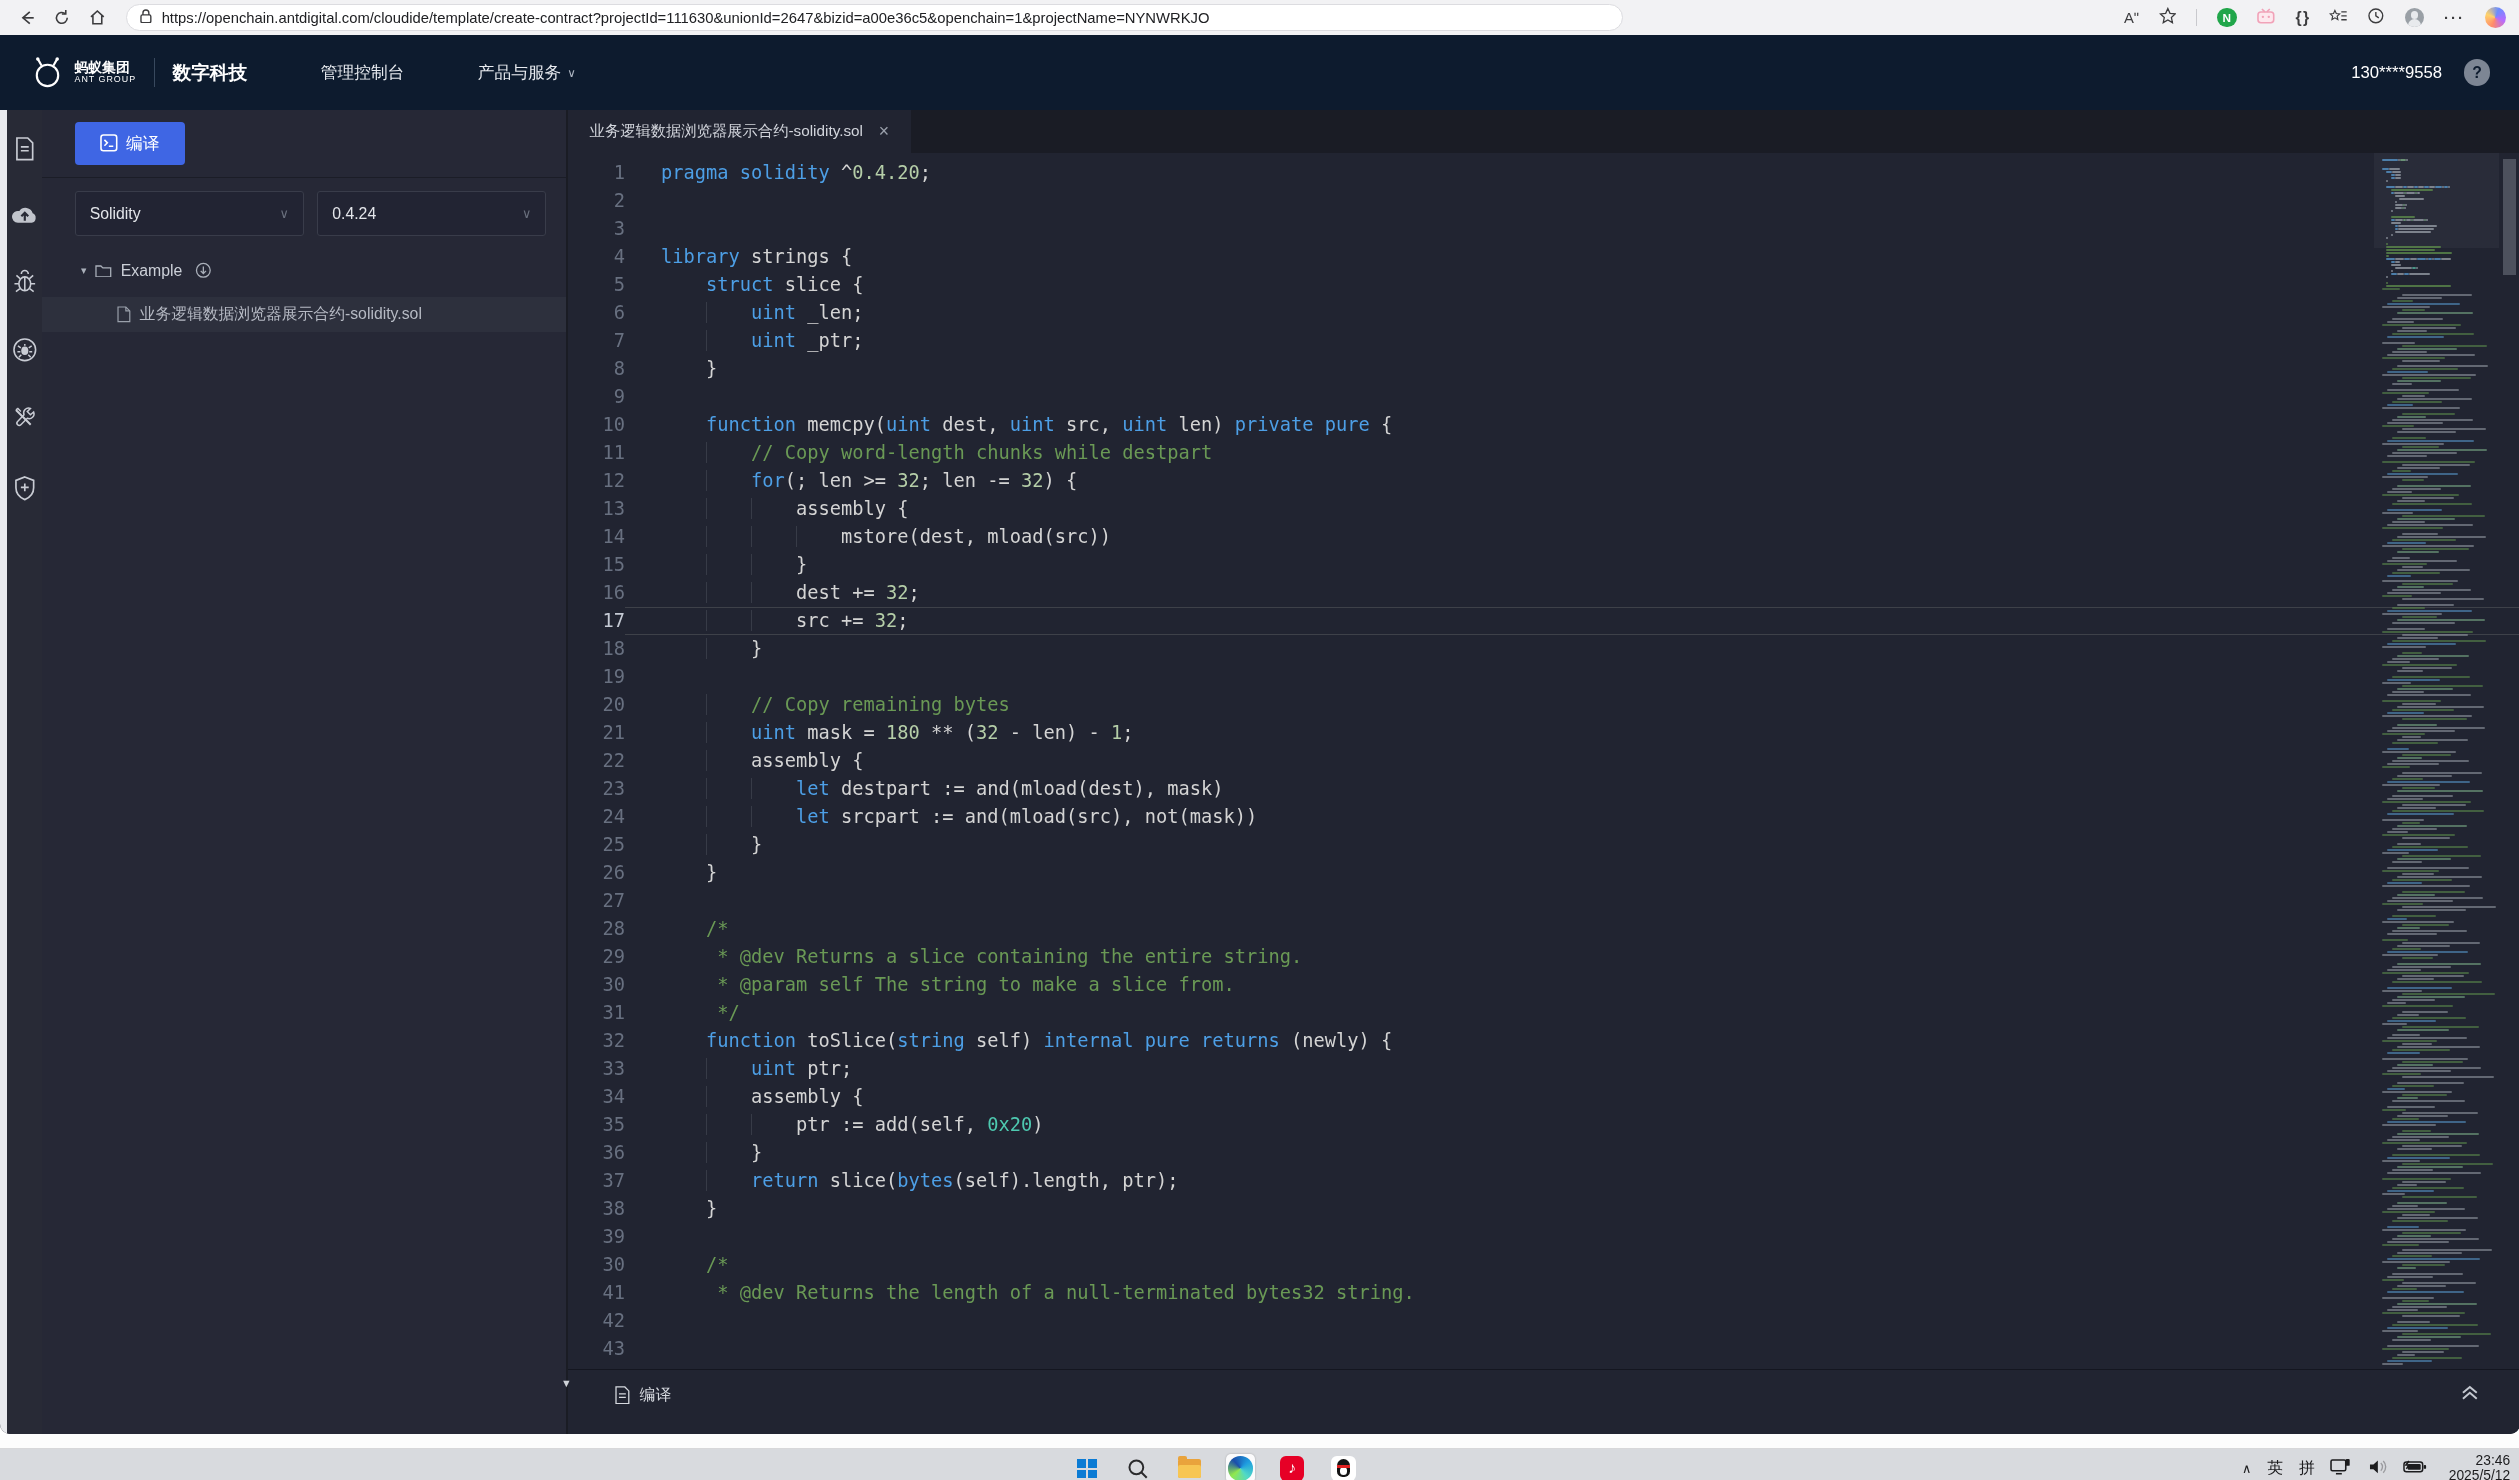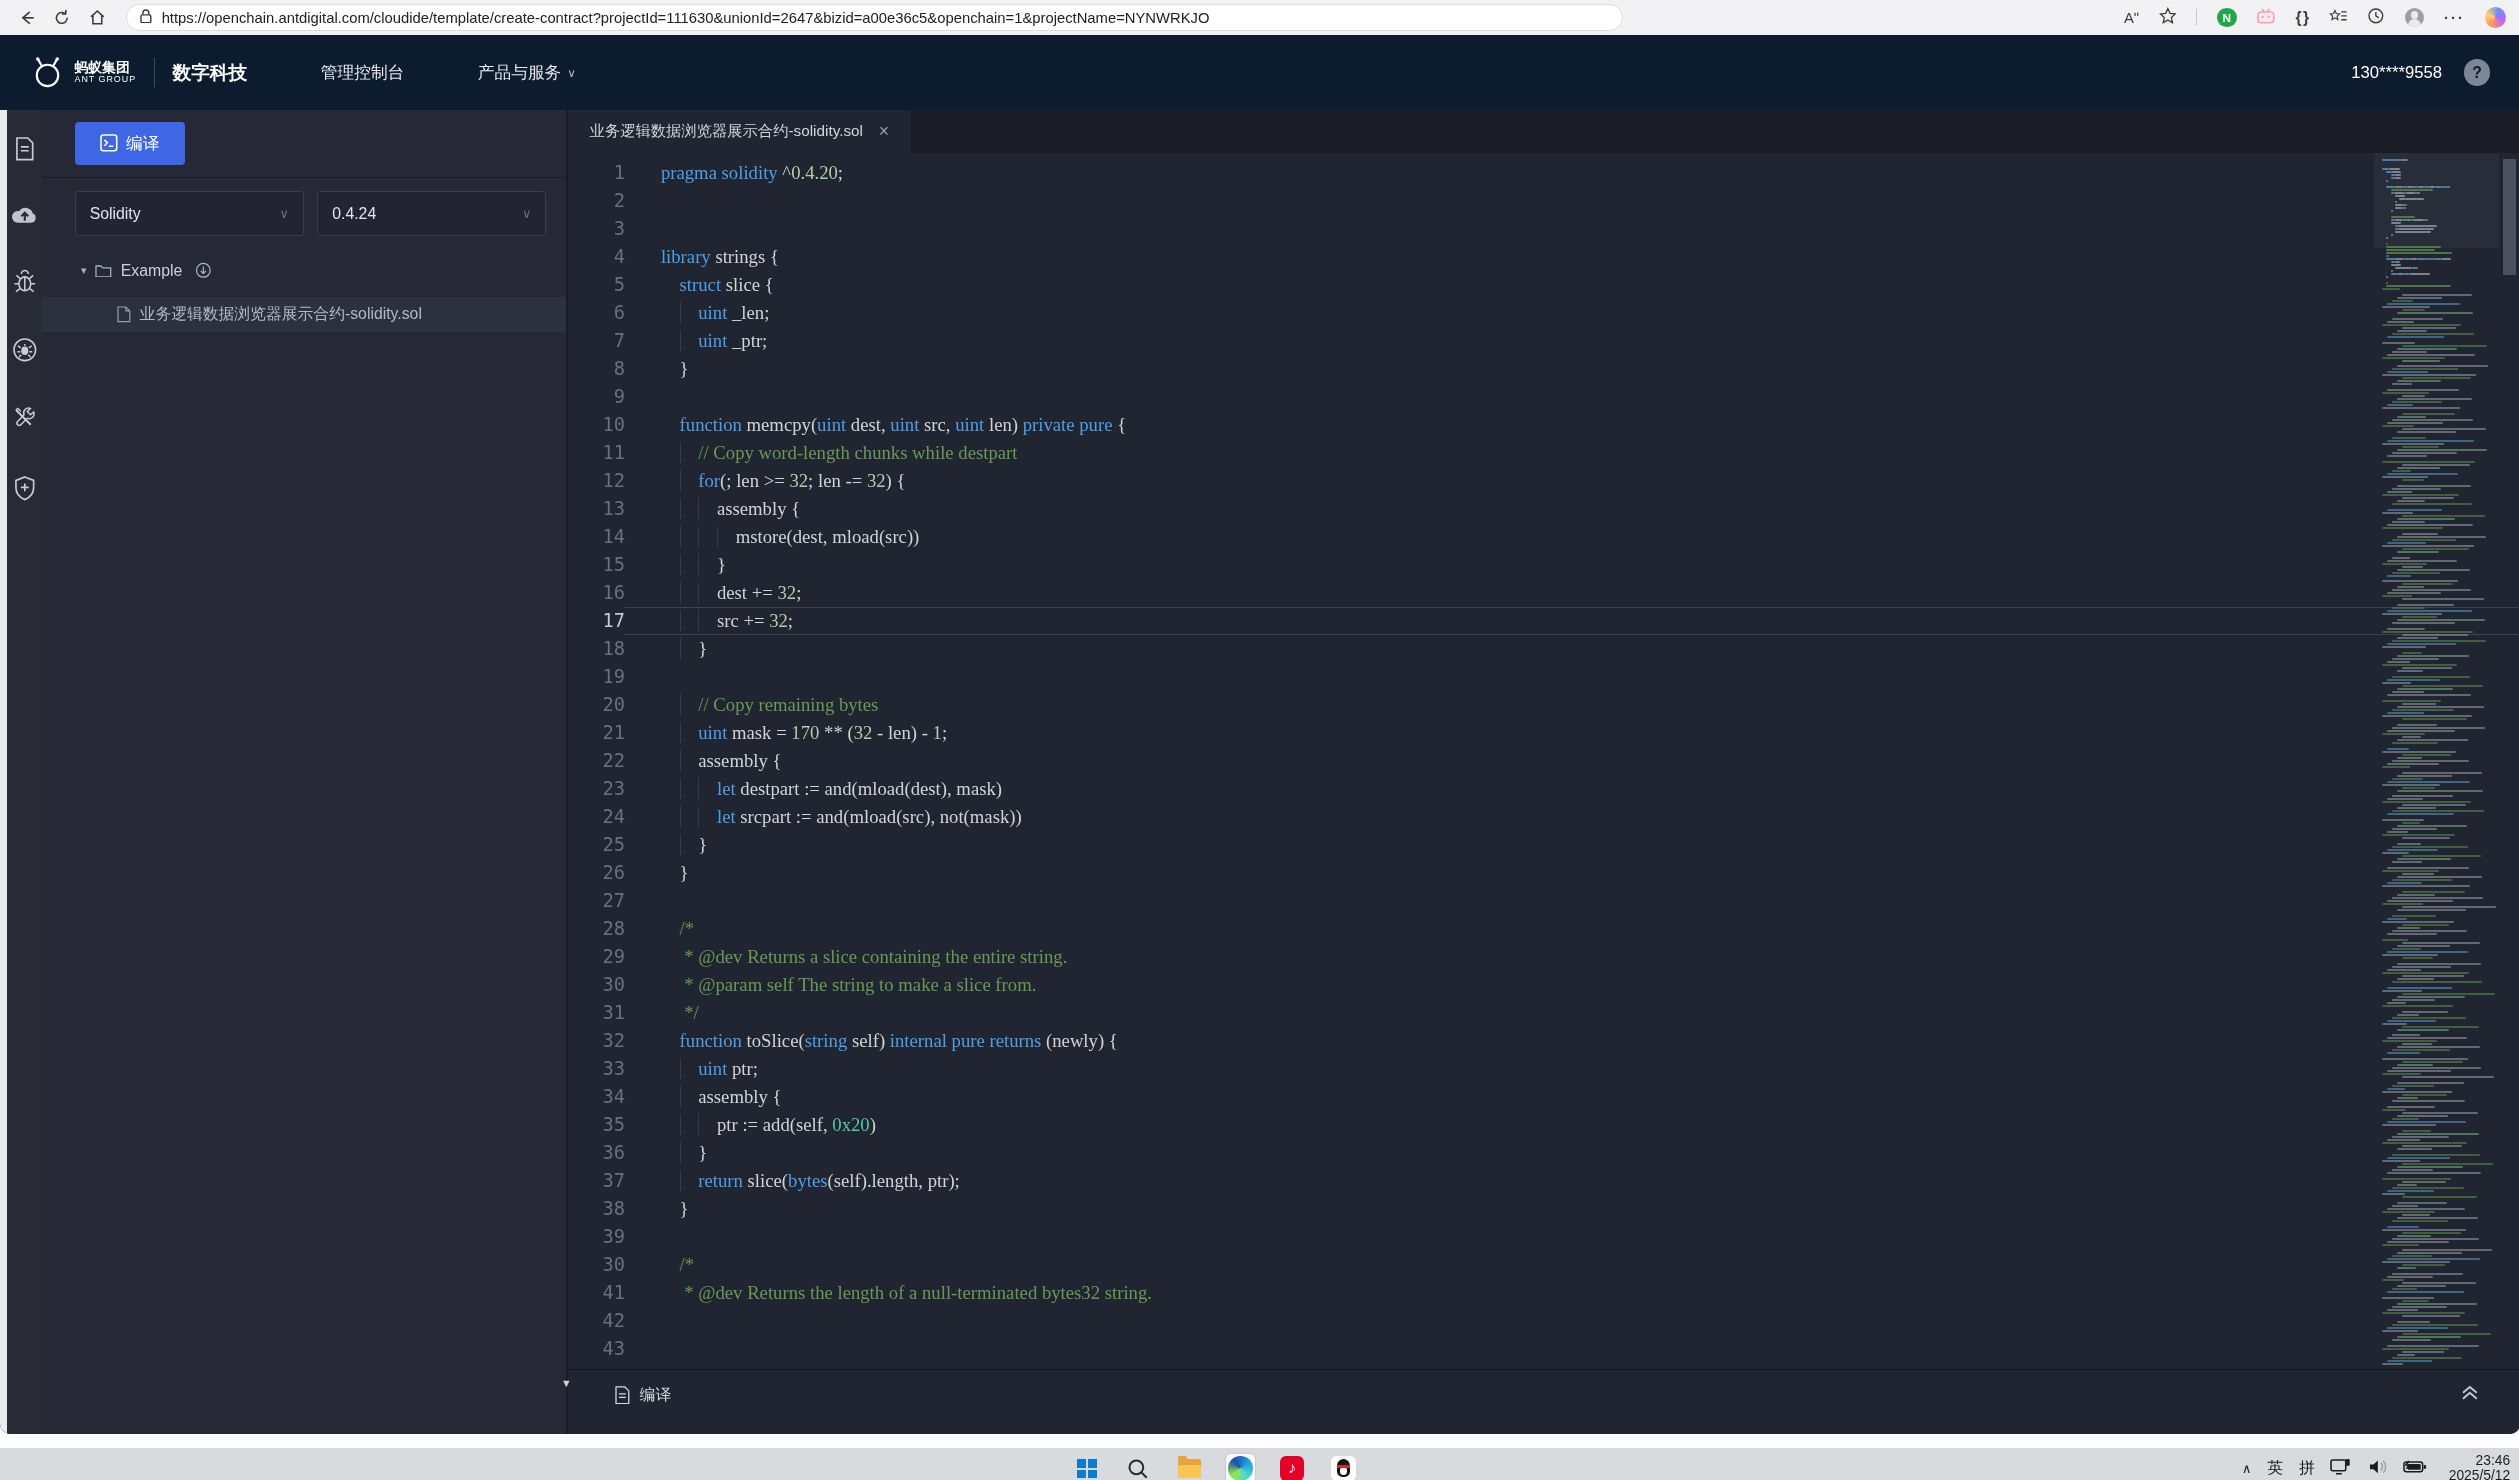--- a/index.html
+++ b/index.html
@@ -70,21 +70,21 @@
   .tabbar { height:43px; background:#1a1c25; display:flex; align-items:stretch; }
   .tab { padding:0 21.7px; background:#212431; display:flex; align-items:center; gap:15.8px;
     font-size:15.3px; color:#d2d5dc; cursor:pointer; }
   .tab-close { color:#9aa0ab; font-size:17.7px; cursor:pointer; }
 
   .editor { flex:1; position:relative; display:flex; overflow:hidden; background:#212431; padding-top:5.9px; }
   .gutter { width:57px; text-align:right; font-family:"DejaVu Sans Mono",monospace; font-size:18.7px; color:#687080; flex:none; }
   .ln { height:28px; line-height:28px; }
   .ln-active { color:#c5cad4; }
   .code { flex:1; font-family:"DejaVu Sans Mono",monospace; font-size:18.7px; color:#d4d4d4; min-width:0; }
-  .code-row { height:28px; line-height:28px; white-space:pre; padding-left:36px;font-family:Liberation Serif, serif; }
+  .code-row { height:28px; line-height:28px; white-space:pre; padding-left:36px; }
   .row-active { box-shadow: inset 0 1px 0 #3e4149, inset 0 -1px 0 #3e4149; }
   .ind { box-shadow: inset 1px 0 0 #373b47; }
   .tk-k { color:#4d9fe6; }
   .tk-n { color:#b5cea8; }
   .tk-c { color:#6a9955; }
   .tk-h { color:#4ec9b0; }
   .tk-p { color:#d4d4d4; }
 
   .minimap { position:absolute; right:20.7px; top:0; width:125px; bottom:0; padding:5.9px 0 0 7.9px; overflow:hidden; }
   .mm-row { height:2px; margin-bottom:1px; display:flex; }
@@ -373,21 +373,21 @@
           <div class="code-row"><span>    </span><span class="ind">    </span><span class="tk-c">// Copy word-length chunks while destpart</span></div>
           <div class="code-row"><span>    </span><span class="ind">    </span><span class="tk-k">for</span><span class="tk-p">(; len &gt;= </span><span class="tk-n">32</span><span class="tk-p">; len -= </span><span class="tk-n">32</span><span class="tk-p">) {</span></div>
           <div class="code-row"><span>    </span><span class="ind">    </span><span class="ind">    </span><span class="tk-p">assembly {</span></div>
           <div class="code-row"><span>    </span><span class="ind">    </span><span class="ind">    </span><span class="ind">    </span><span class="tk-p">mstore(dest, mload(src))</span></div>
           <div class="code-row"><span>    </span><span class="ind">    </span><span class="ind">    </span><span class="tk-p">}</span></div>
           <div class="code-row"><span>    </span><span class="ind">    </span><span class="ind">    </span><span class="tk-p">dest += </span><span class="tk-n">32</span><span class="tk-p">;</span></div>
           <div class="code-row row-active"><span>    </span><span class="ind">    </span><span class="ind">    </span><span class="tk-p">src += </span><span class="tk-n">32</span><span class="tk-p">;</span></div>
           <div class="code-row"><span>    </span><span class="ind">    </span><span class="tk-p">}</span></div>
           <div class="code-row"></div>
           <div class="code-row"><span>    </span><span class="ind">    </span><span class="tk-c">// Copy remaining bytes</span></div>
-          <div class="code-row"><span>    </span><span class="ind">    </span><span class="tk-k">uint</span><span class="tk-p"> mask = </span><span class="tk-n">170</span><span class="tk-p"> ** (</span><span class="tk-n">32</span><span class="tk-p"> - len) - </span><span class="tk-n">1</span><span class="tk-p">;</span></div>
+          <div class="code-row"><span>    </span><span class="ind">    </span><span class="tk-k">uint</span><span class="tk-p"> mask = </span><span class="tk-n">180</span><span class="tk-p"> ** (</span><span class="tk-n">32</span><span class="tk-p"> - len) - </span><span class="tk-n">1</span><span class="tk-p">;</span></div>
           <div class="code-row"><span>    </span><span class="ind">    </span><span class="tk-p">assembly {</span></div>
           <div class="code-row"><span>    </span><span class="ind">    </span><span class="ind">    </span><span class="tk-k">let</span><span class="tk-p"> destpart := and(mload(dest), mask)</span></div>
           <div class="code-row"><span>    </span><span class="ind">    </span><span class="ind">    </span><span class="tk-k">let</span><span class="tk-p"> srcpart := and(mload(src), not(mask))</span></div>
           <div class="code-row"><span>    </span><span class="ind">    </span><span class="tk-p">}</span></div>
           <div class="code-row"><span>    </span><span class="tk-p">}</span></div>
           <div class="code-row"></div>
           <div class="code-row"><span>    </span><span class="tk-c">/*</span></div>
           <div class="code-row"><span>    </span><span class="tk-c"> * @dev Returns a slice containing the entire string.</span></div>
           <div class="code-row"><span>    </span><span class="tk-c"> * @param self The string to make a slice from.</span></div>
           <div class="code-row"><span>    </span><span class="tk-c"> */</span></div>

